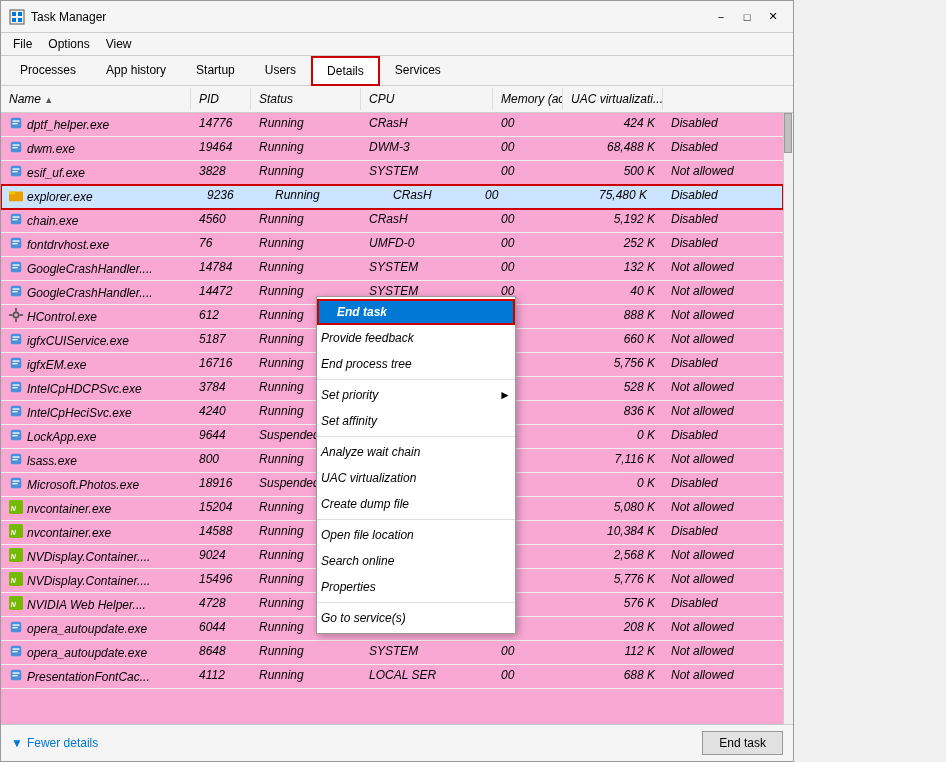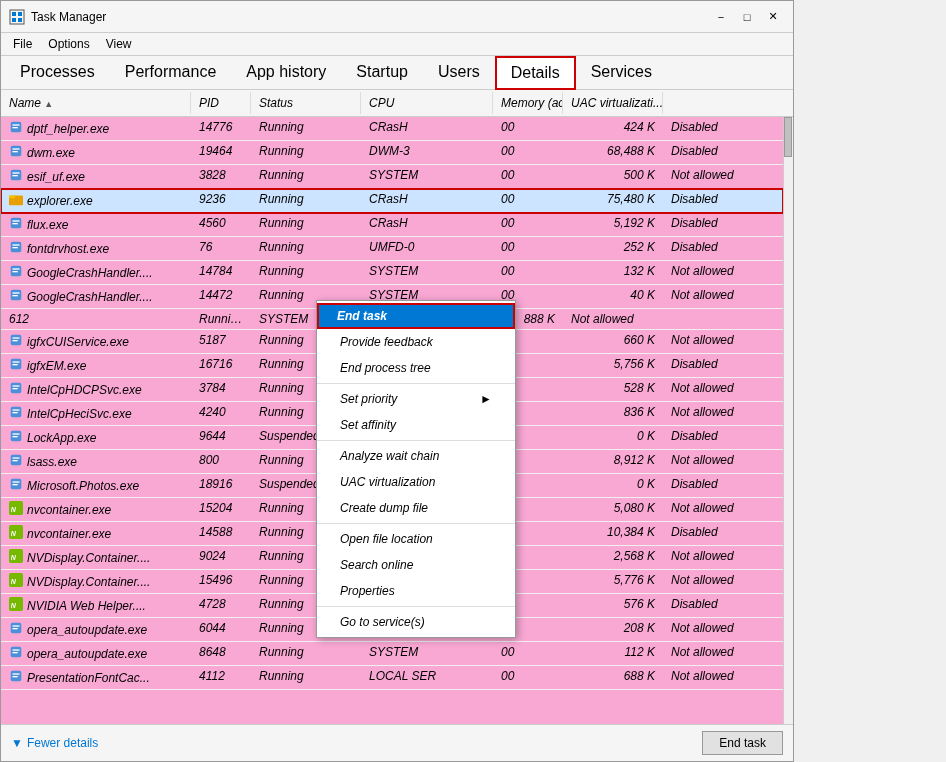--- a/index.html
+++ b/index.html
@@ -70,21 +70,21 @@
     }
     .tab-bar {
       display: flex;
       border-bottom: 1px solid #ccc;
       background: #f5f5f5;
       padding: 0 4px;
     }
     .tab {
       padding: 6px 14px;
       cursor: pointer;
-      font-size: 16px;
+      font-size: 12px;
       border: 1px solid transparent;
       border-bottom: none;
       margin-bottom: -1px;
       color: #000;
     }
     .tab.active {
       background: #fff;
       border-color: #ccc;
       border-bottom-color: #fff;
       font-weight: normal;
@@ -121,21 +121,21 @@
     .table-body {
       overflow-y: auto;
       flex: 1;
     }
     .table-row {
       display: grid;
       grid-template-columns: 190px 60px 110px 1fr 70px 100px 120px;
       border-bottom: 1px solid #f0f0f0;
       cursor: pointer;
     }
-    .table-row.selected { background: #cce4ff; }
+    .table-row.selected { background: #cce4ff; gap: 8px; }
     .td {
       padding: 3px 8px;
       font-size: 12px;
       white-space: nowrap;
       overflow: hidden;
       text-overflow: ellipsis;
     }
     .td.name {
       display: flex;
       align-items: center;
@@ -169,21 +169,21 @@
       left: 315px;
       top: 210px;
       background: #ffffff;
       border: 1px solid #999;
       box-shadow: 2px 2px 8px rgba(0,0,0,0.3);
       z-index: 100;
       min-width: 200px;
       padding: 2px 0;
     }
     .ctx-item {
-      padding: 6px 23px;
+      padding: 6px 4px;
       font-size: 12px;
       cursor: pointer;
       display: flex;
       align-items: center;
       justify-content: space-between;
     }
     .ctx-item.highlighted {
       background: #0078d4;
       color: white;
       font-weight: bold;
@@ -247,21 +247,20 @@
   </div>
 
   <div class="menu-bar">
     <span class="menu-item">File</span>
     <span class="menu-item">Options</span>
     <span class="menu-item">View</span>
   </div>
 
   <div class="tab-bar">
     <div class="tab">Processes</div>
-    <div class="tab">Performance</div>
     <div class="tab">App history</div>
     <div class="tab">Startup</div>
     <div class="tab">Users</div>
     <div class="tab active highlighted">Details</div>
     <div class="tab">Services</div>
   </div>
 
   <div class="content">
 
     <div class="table-header">
@@ -343,21 +342,21 @@
     <div class="td" style="text-align:right">75,480 K</div>
     <div class="td">Disabled</div>
   </div>
             <div class="table-row">
     <div class="td name">
       <span><svg width="14" height="14" viewBox="0 0 16 16">
                     <rect x="2" y="2" width="12" height="12" rx="2" fill="#4a90d9"></rect>
                     <rect x="4" y="5" width="8" height="1.5" fill="white"></rect>
                     <rect x="4" y="8" width="6" height="1.5" fill="white"></rect>
                   </svg></span>
-      <span>flux.exe</span>
+      <span>chain.exe</span>
     </div>
     <div class="td">4560</div>
     <div class="td">Running</div>
     <div class="td">CRasH</div>
     <div class="td">00</div>
     <div class="td" style="text-align:right">5,192 K</div>
     <div class="td">Disabled</div>
   </div>
             <div class="table-row">
     <div class="td name">
@@ -401,20 +400,30 @@
       <span>GoogleCrashHandler....</span>
     </div>
     <div class="td">14472</div>
     <div class="td">Running</div>
     <div class="td">SYSTEM</div>
     <div class="td">00</div>
     <div class="td" style="text-align:right">40 K</div>
     <div class="td">Not allowed</div>
   </div>
             <div class="table-row">
+    <div class="td name">
+      <span><svg width="14" height="14" viewBox="0 0 16 16">
+                    <circle cx="8" cy="8" r="3" fill="none" stroke="#555" stroke-width="2"></circle>
+                    <rect x="7" y="0" width="2" height="4" fill="#555"></rect>
+                    <rect x="7" y="12" width="2" height="4" fill="#555"></rect>
+                    <rect x="0" y="7" width="4" height="2" fill="#555"></rect>
+                    <rect x="12" y="7" width="4" height="2" fill="#555"></rect>
+                  </svg></span>
+      <span>HControl.exe</span>
+    </div>
     <div class="td">612</div>
     <div class="td">Running</div>
     <div class="td">SYSTEM</div>
     <div class="td">00</div>
     <div class="td" style="text-align:right">888 K</div>
     <div class="td">Not allowed</div>
   </div>
             <div class="table-row">
     <div class="td name">
       <span><svg width="14" height="14" viewBox="0 0 16 16">
@@ -501,21 +510,21 @@
                     <rect x="2" y="2" width="12" height="12" rx="2" fill="#4a90d9"></rect>
                     <rect x="4" y="5" width="8" height="1.5" fill="white"></rect>
                     <rect x="4" y="8" width="6" height="1.5" fill="white"></rect>
                   </svg></span>
       <span>lsass.exe</span>
     </div>
     <div class="td">800</div>
     <div class="td">Running</div>
     <div class="td">SYSTEM</div>
     <div class="td">00</div>
-    <div class="td" style="text-align:right">8,912 K</div>
+    <div class="td" style="text-align:right">7,116 K</div>
     <div class="td">Not allowed</div>
   </div>
             <div class="table-row">
     <div class="td name">
       <span><svg width="14" height="14" viewBox="0 0 16 16">
                     <rect x="2" y="2" width="12" height="12" rx="2" fill="#4a90d9"></rect>
                     <rect x="4" y="5" width="8" height="1.5" fill="white"></rect>
                     <rect x="4" y="8" width="6" height="1.5" fill="white"></rect>
                   </svg></span>
       <span>Microsoft.Photos.exe</span>

